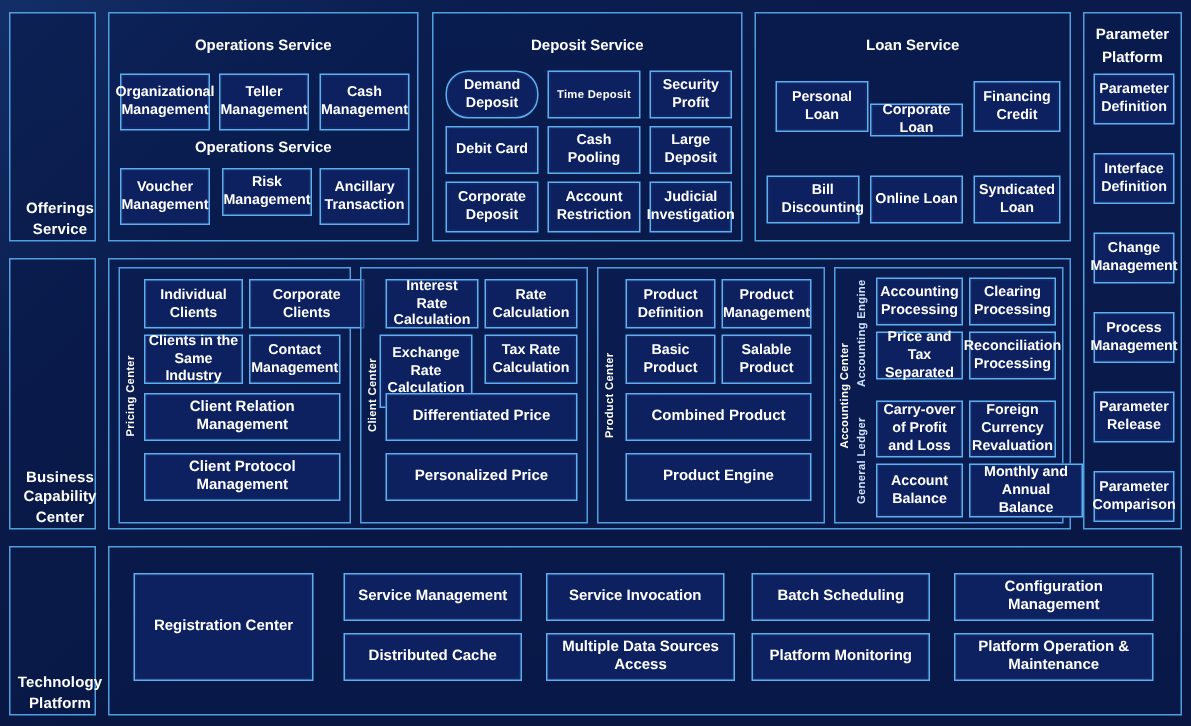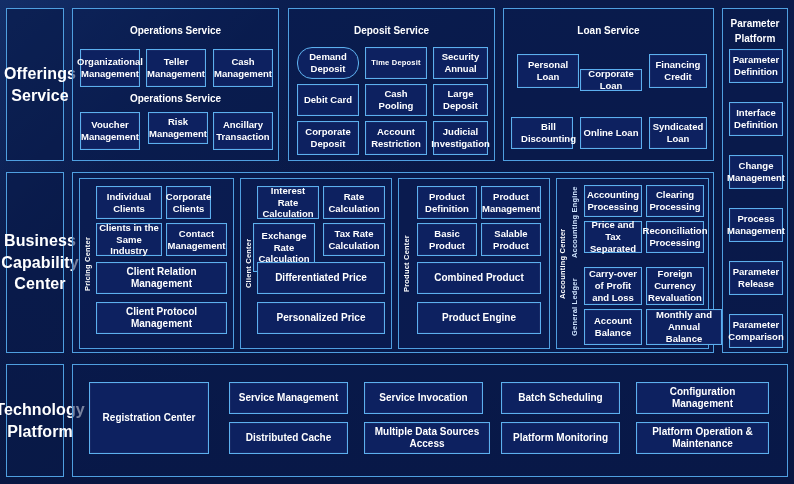--- a/index.html
+++ b/index.html
@@ -16,22 +16,22 @@
 
   
   .region{
     border:1px solid #4f9fe0;
     background:rgba(10,28,78,.55);
   }
   
   .sidebar{
     border:1px solid #4f9fe0;
     background:rgba(9,26,74,.65);
-    display:flex;align-items:center;justify-content:center;text-align:center;
-    font-weight:bold;font-size:16px;line-height:1.35;
+    display:flex;align-items:flex-end;justify-content:center;text-align:center;
+    font-weight:bold;font-size:10px;line-height:1.35;
     letter-spacing:.1px;
     padding-left:10px;
   }
   
   .card{
     border:1px solid #5cb0ef;
     background:#0d2160;
     display:flex;align-items:center;justify-content:center;text-align:center;
     font-weight:bold;font-size:9.5px;line-height:1.25;
     padding:1px 2px;
@@ -81,21 +81,21 @@
     <div class="abs card" style="left:7px;top:103px;width:60px;height:38px;">Voucher Management</div>
     <div class="abs card" style="left:75px;top:103px;width:60px;height:32px;">Risk Management</div>
     <div class="abs card" style="left:140px;top:103px;width:60px;height:38px;">Ancillary Transaction</div>
   </div>
 
   <div class="abs region" style="left:288px;top:8px;width:207px;height:153px;">
     <div class="abs group-title" style="left:0;top:16px;">Deposit Service</div>
 
     <div class="abs card" style="left:8px;top:38px;width:62px;height:32px;border-radius:15px;">Demand Deposit</div>
     <div class="abs card sm" style="left:76px;top:38px;width:62px;height:32px;">Time Deposit</div>
-    <div class="abs card" style="left:144px;top:38px;width:55px;height:32px;">Security Annual</div>
+    <div class="abs card" style="left:144px;top:38px;width:55px;height:32px;">Security Profit</div>
 
     <div class="abs card" style="left:8px;top:75px;width:62px;height:32px;">Debit Card</div>
     <div class="abs card" style="left:76px;top:75px;width:62px;height:32px;">Cash Pooling</div>
     <div class="abs card" style="left:144px;top:75px;width:55px;height:32px;">Large Deposit</div>
 
     <div class="abs card" style="left:8px;top:112px;width:62px;height:34px;">Corporate Deposit</div>
     <div class="abs card" style="left:76px;top:112px;width:62px;height:34px;">Account Restriction</div>
     <div class="abs card" style="left:144px;top:112px;width:55px;height:34px;">Judicial Investigation</div>
   </div>
 
@@ -130,21 +130,21 @@
       <span>Capability</span><br>
       <span>Center</span>
     </span>
   </div>
 
   <div class="abs region" style="left:72px;top:172px;width:642px;height:181px;">
 
     <div class="abs subpanel" style="left:6px;top:5px;width:155px;height:171px;">
       <div class="abs vlabel" style="left:1px;top:0;width:12px;height:100%;">Pricing Center</div>
       <div class="abs card" style="left:16px;top:7px;width:66px;height:33px;">Individual Clients</div>
-      <div class="abs card" style="left:86px;top:7px;width:45px;height:33px;">Corporate Clients</div>
+      <div class="abs card" style="left:86px;top:7px;width:77px;height:33px;">Corporate Clients</div>
       <div class="abs card" style="left:16px;top:44px;width:66px;height:33px;">Clients in the Same Industry</div>
       <div class="abs card" style="left:86px;top:44px;width:61px;height:33px;">Contact Management</div>
       <div class="abs card wide" style="left:16px;top:83px;width:131px;height:32px;">Client Relation Management</div>
       <div class="abs card wide" style="left:16px;top:123px;width:131px;height:32px;">Client Protocol Management</div>
     </div>
 
     <div class="abs subpanel" style="left:167px;top:5px;width:152px;height:171px;">
       <div class="abs vlabel" style="left:1px;top:0;width:12px;height:100%;">Client Center</div>
       <div class="abs card" style="left:16px;top:7px;width:62px;height:33px;">Interest Rate Calculation</div>
       <div class="abs card" style="left:82px;top:7px;width:62px;height:33px;">Rate Calculation</div>

